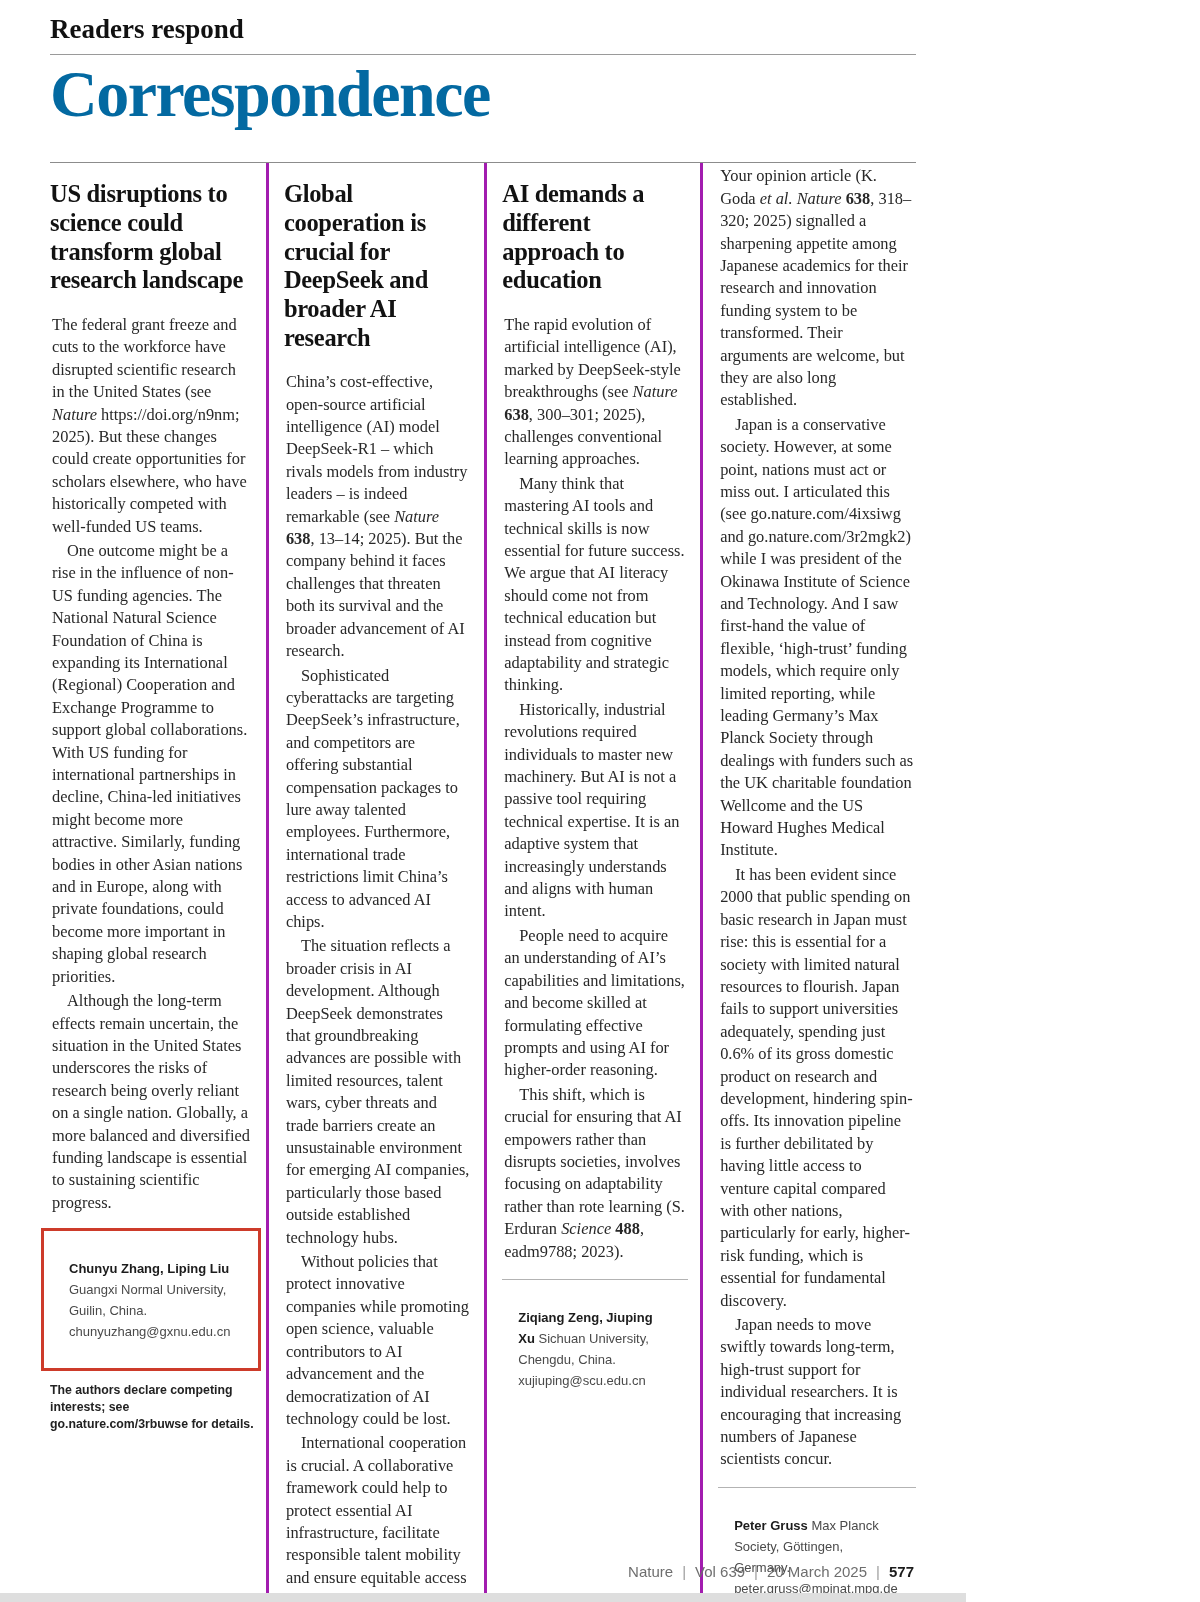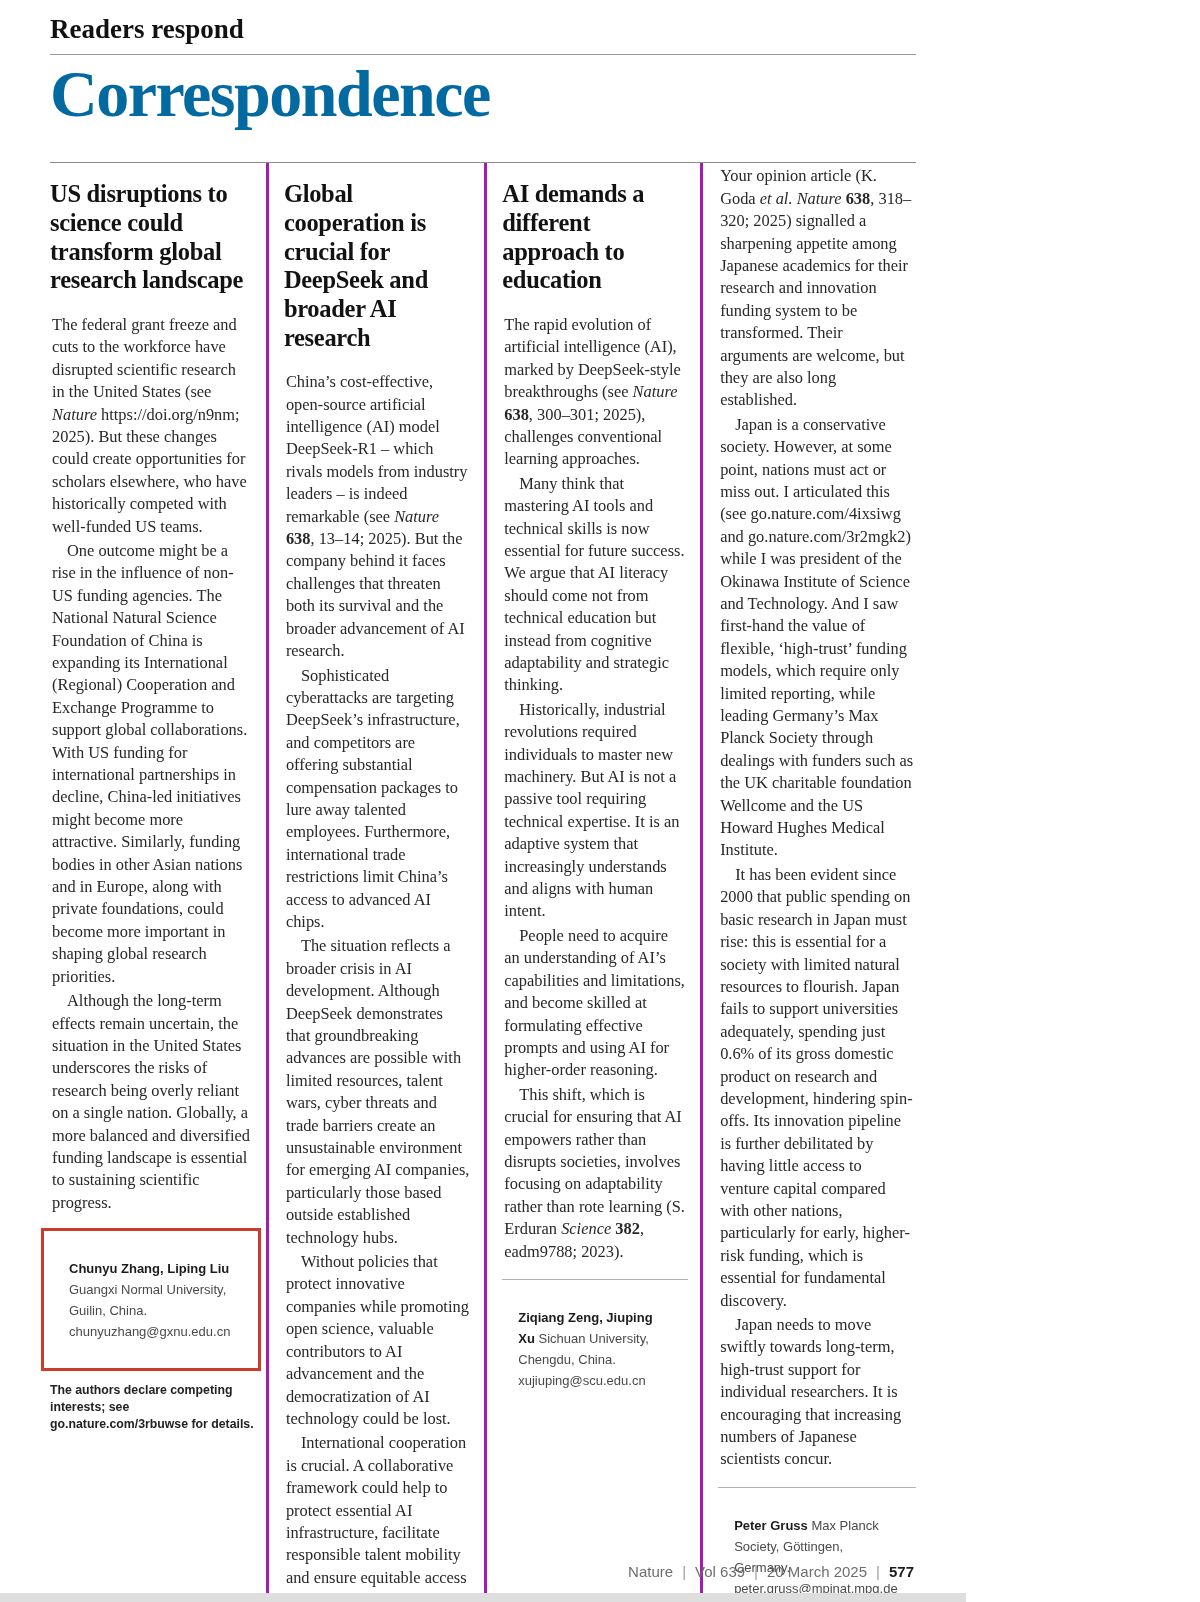--- a/index.html
+++ b/index.html
@@ -174,21 +174,21 @@
       </div>
     </article>
 
     <article class="col">
       <h2 class="letter-title">AI demands a different approach to education</h2>
       <div class="body-text">
         <p>The rapid evolution of artificial intelligence (AI), marked by DeepSeek-style breakthroughs (see <i>Nature</i> <b>638</b>, 300–301; 2025), challenges conventional learning approaches.</p>
         <p>Many think that mastering AI tools and technical skills is now essential for future success. We argue that AI literacy should come not from technical education but instead from cognitive adaptability and strategic thinking.</p>
         <p>Historically, industrial revolutions required individuals to master new machinery. But AI is not a passive tool requiring technical expertise. It is an adaptive system that increasingly understands and aligns with human intent.</p>
         <p>People need to acquire an understanding of AI’s capabilities and limitations, and become skilled at formulating effective prompts and using AI for higher-order reasoning.</p>
-        <p>This shift, which is crucial for ensuring that AI empowers rather than disrupts societies, involves focusing on adaptability rather than rote learning (S. Erduran <i>Science</i> <b>382</b>, eadm9788; 2023).</p>
+        <p>This shift, which is crucial for ensuring that AI empowers rather than disrupts societies, involves focusing on adaptability rather than rote learning (S. Erduran <i>Science</i> <b>488</b>, eadm9788; 2023).</p>
       </div>
       <div class="byline-rule"></div>
       <p class="byline">
         <span class="names">Ziqiang Zeng, Jiuping Xu</span>
         <span class="affil">Sichuan University, Chengdu, China.</span>
         <span class="email">xujiuping@scu.edu.cn</span>
       </p>
     </article>
 
     <article class="col">

